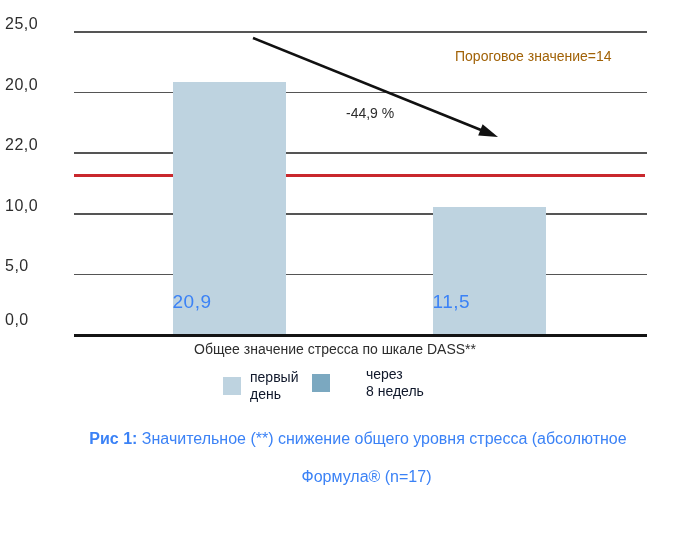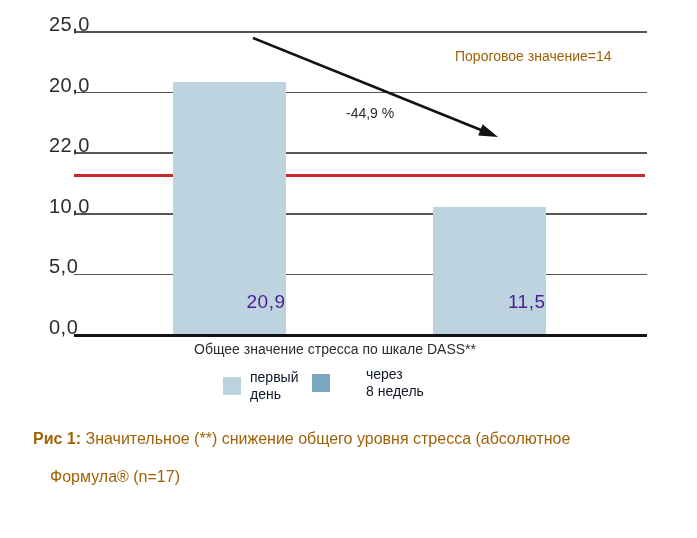--- a/index.html
+++ b/index.html
@@ -3,38 +3,38 @@
 <meta charset="utf-8">
 <style>
   html,body{margin:0;padding:0;background:#fff;}
   .page{position:relative;width:697px;height:538px;background:#ffffff;
         font-family:"Liberation Sans",sans-serif;overflow:hidden;}
   .plot{position:absolute;left:0;top:0;width:697px;height:420px;}
   .gridline{position:absolute;left:74px;width:573px;height:1.5px;background:#555;z-index:1;}
   .threshold-line{position:absolute;left:74px;width:571px;height:3px;z-index:2;}
   .bar{position:absolute;z-index:3;}
   .x-axis{position:absolute;left:74px;top:333.5px;width:573px;height:3px;background:#141414;z-index:4;}
-  .ytick{position:absolute;left:5px;transform:translateY(-50%);font-size:20px;
-         letter-spacing:.5px;color:#2d2d2d;z-index:5;margin-left:44px;}
-  .bar-label{position:absolute;font-size:19px;letter-spacing:.5px;color:#4c1d95;
-             text-align:right;z-index:5;}
+  .ytick{position:absolute;left:5px;transform:translateY(-50%);font-size:16px;
+         letter-spacing:.5px;color:#2d2d2d;z-index:5;}
+  .bar-label{position:absolute;font-size:19px;letter-spacing:.5px;color:#3b82f6;
+             text-align:left;z-index:5;}
   .threshold-label{position:absolute;left:455px;top:48px;font-size:14px;color:#a16207;z-index:6;white-space:nowrap;}
   .pct-label{position:absolute;left:346px;top:105px;font-size:14px;color:#2d2d2d;z-index:7;white-space:nowrap;}
   .arrow-svg{position:absolute;left:240px;top:28px;z-index:6;}
   .x-title{position:absolute;left:335px;top:341px;transform:translateX(-50%);
            font-size:14px;color:#2d2d2d;white-space:nowrap;z-index:5;}
   .legend{position:absolute;left:0;top:0;width:697px;height:0;z-index:5;}
   .swatch{position:absolute;width:18px;height:18px;}
   .swatch-1{left:223px;top:377px;}
   .swatch-2{left:312px;top:374px;}
   .legend-label{position:absolute;font-size:14px;line-height:16.5px;color:#0f172a;white-space:nowrap;}
   .legend-label-1{left:250px;top:369px;}
   .legend-label-2{left:338px;top:366px;margin-left:28px;}
   .caption{position:absolute;left:33px;top:420px;width:650px;font-size:16px;
-           line-height:38px;color:#a16207;}
+           line-height:38px;color:#3b82f6;text-align:center;}
   .cap-indent{margin-left:17px;}
   .cap-bold{font-weight:bold;}
 </style>
 </head>
 <body>
 
 <div class="page">
 
   <div class="plot" id="plot">
 
@@ -44,21 +44,21 @@
     <div class="threshold-label">Пороговое значение=14</div>
 
     <svg class="arrow-svg" width="270" height="120" viewBox="0 0 270 120">
       <line x1="13" y1="10" x2="241" y2="102" stroke="#111" stroke-width="2.6"></line>
       <polygon points="258,109 238.2,107.5 242.6,96.3" fill="#111"></polygon>
     </svg>
 
     <div class="pct-label">-44,9 %</div>
 
     <div class="x-title">Общее значение стресса по шкале DASS**</div>
-  <div class="ytick" style="top: 327px;">0,0</div>
+  <div class="ytick" style="top: 320px;">0,0</div>
       <div class="gridline" style="top: 273.65px;"></div>
       <div class="ytick" style="top: 266.4px;">5,0</div>
       <div class="gridline" style="top: 213.05px;"></div>
       <div class="ytick" style="top: 205.8px;">10,0</div>
       <div class="gridline" style="top: 152.45px;"></div>
       <div class="ytick" style="top: 145.2px;">22,0</div>
       <div class="gridline" style="top: 91.85px;"></div>
       <div class="ytick" style="top: 84.6px;">20,0</div>
       <div class="gridline" style="top: 31.25px;"></div>
       <div class="ytick" style="top: 24px;">25,0</div>

